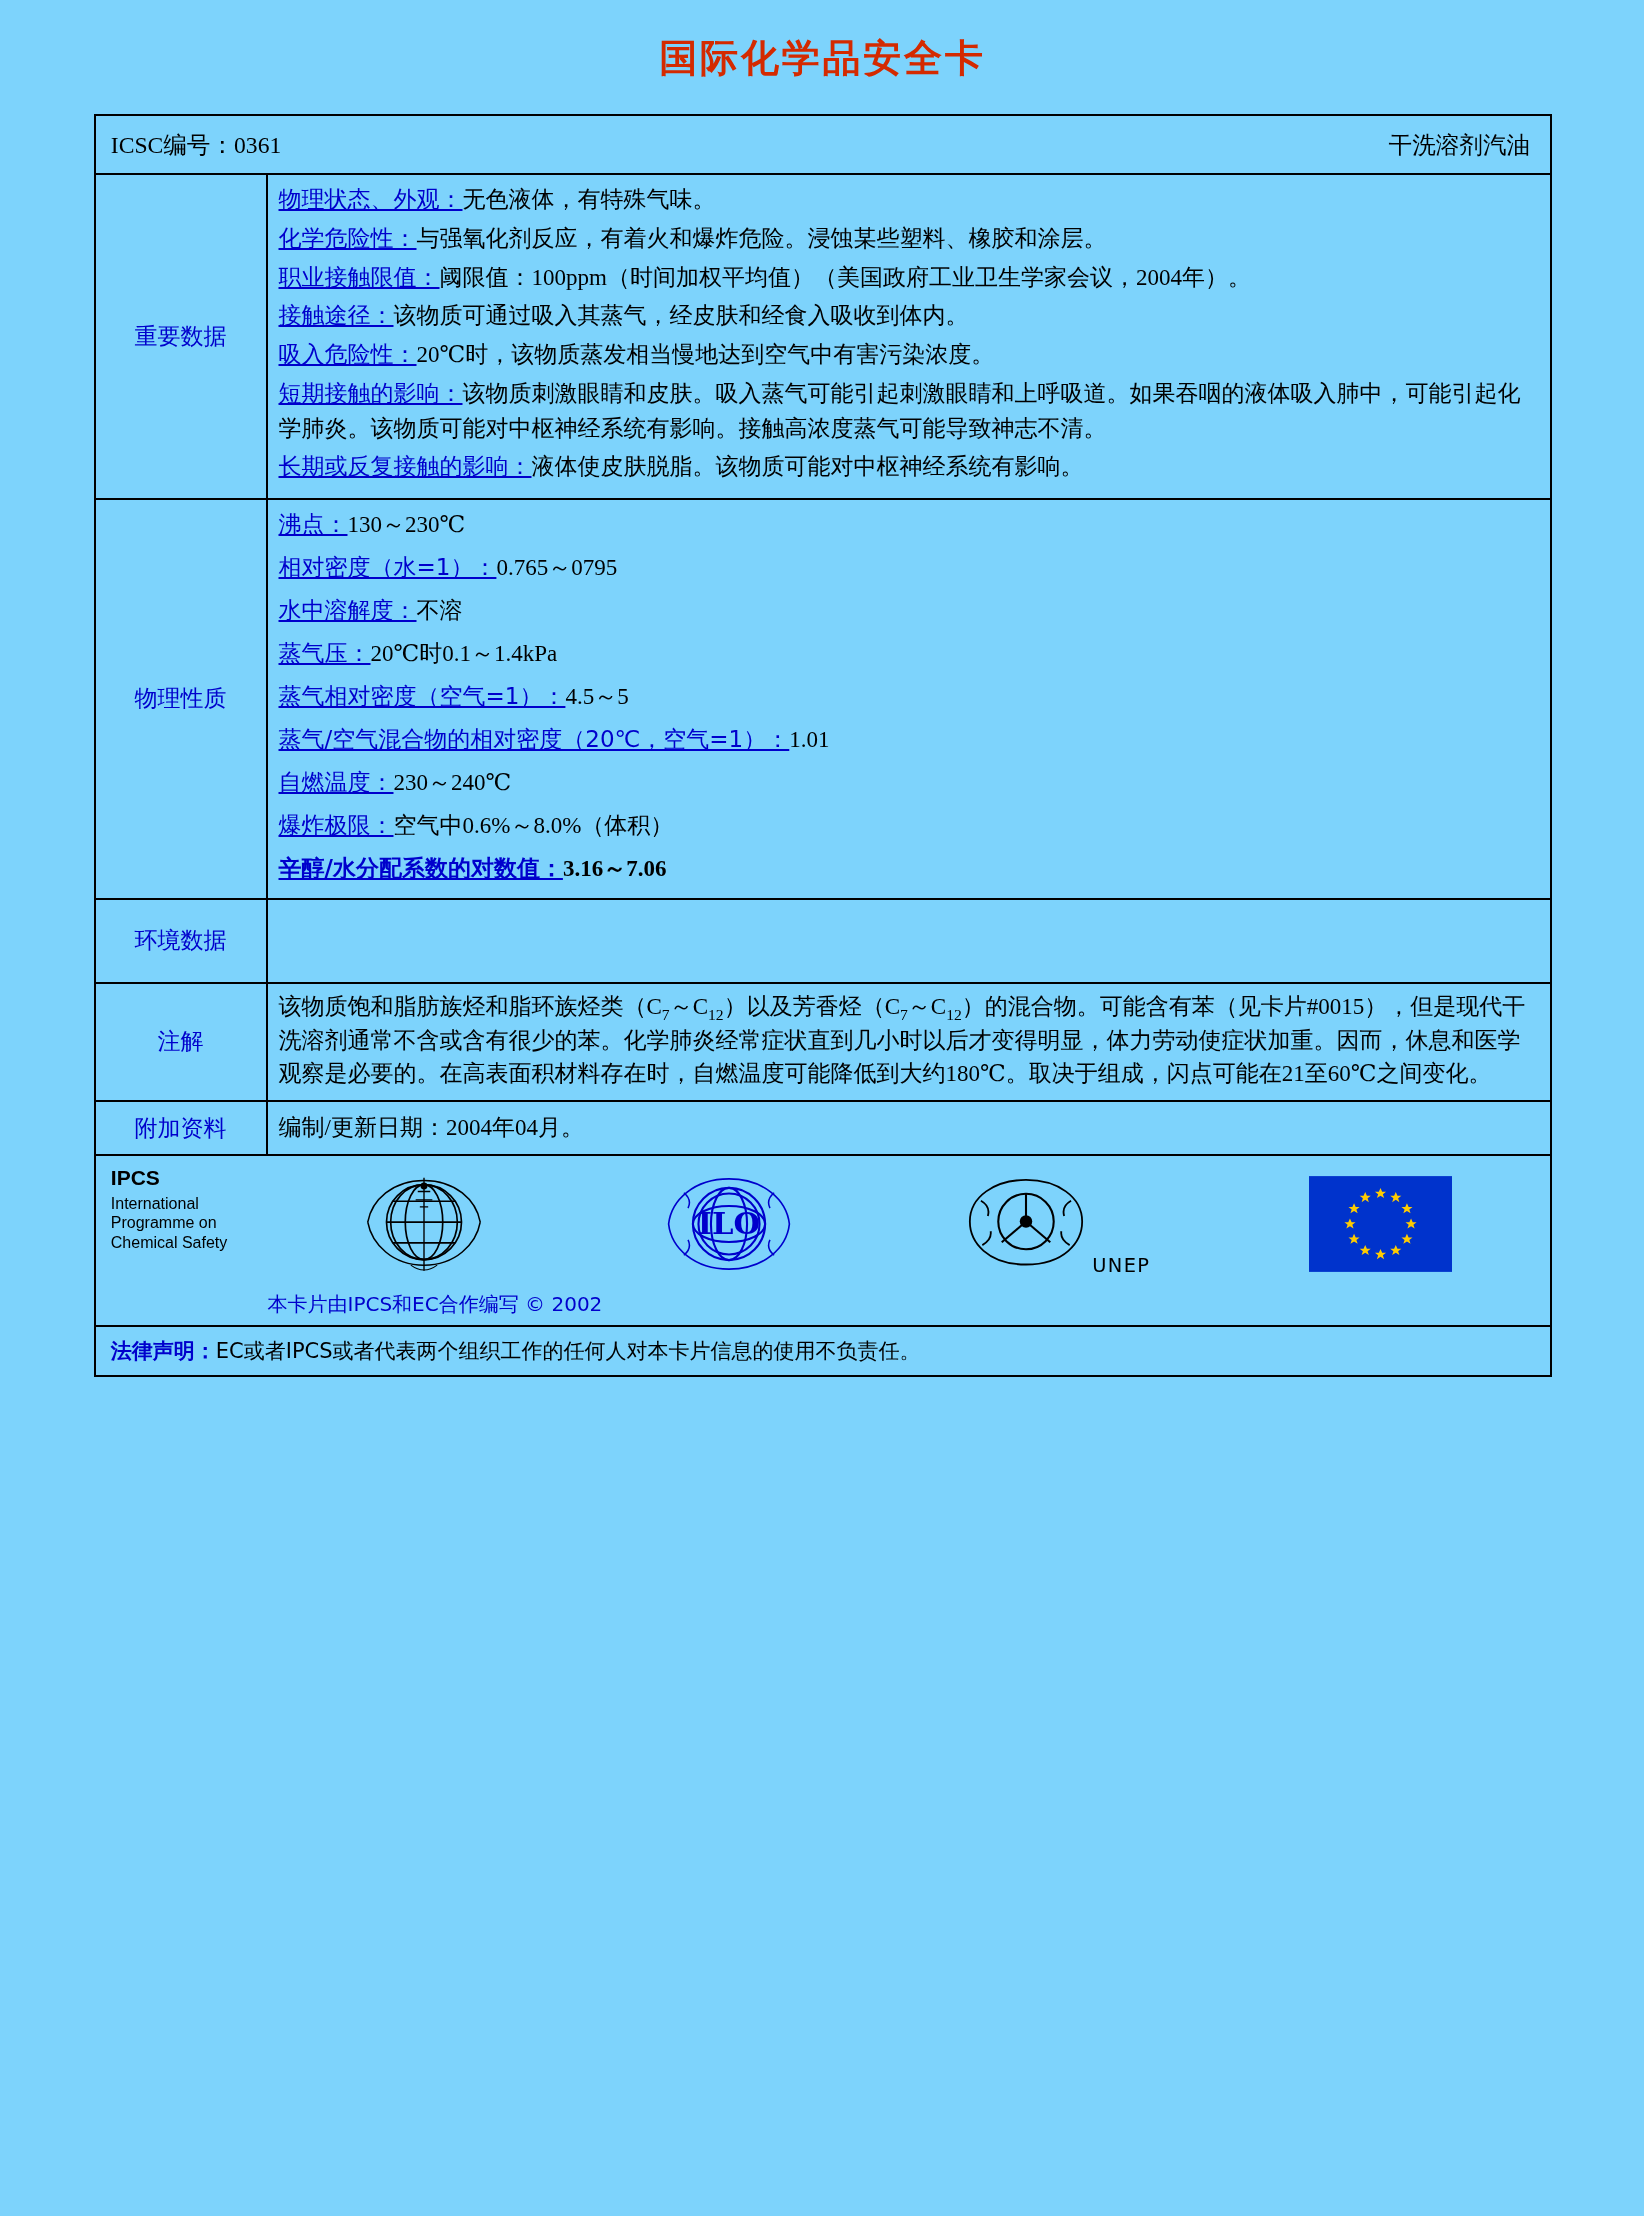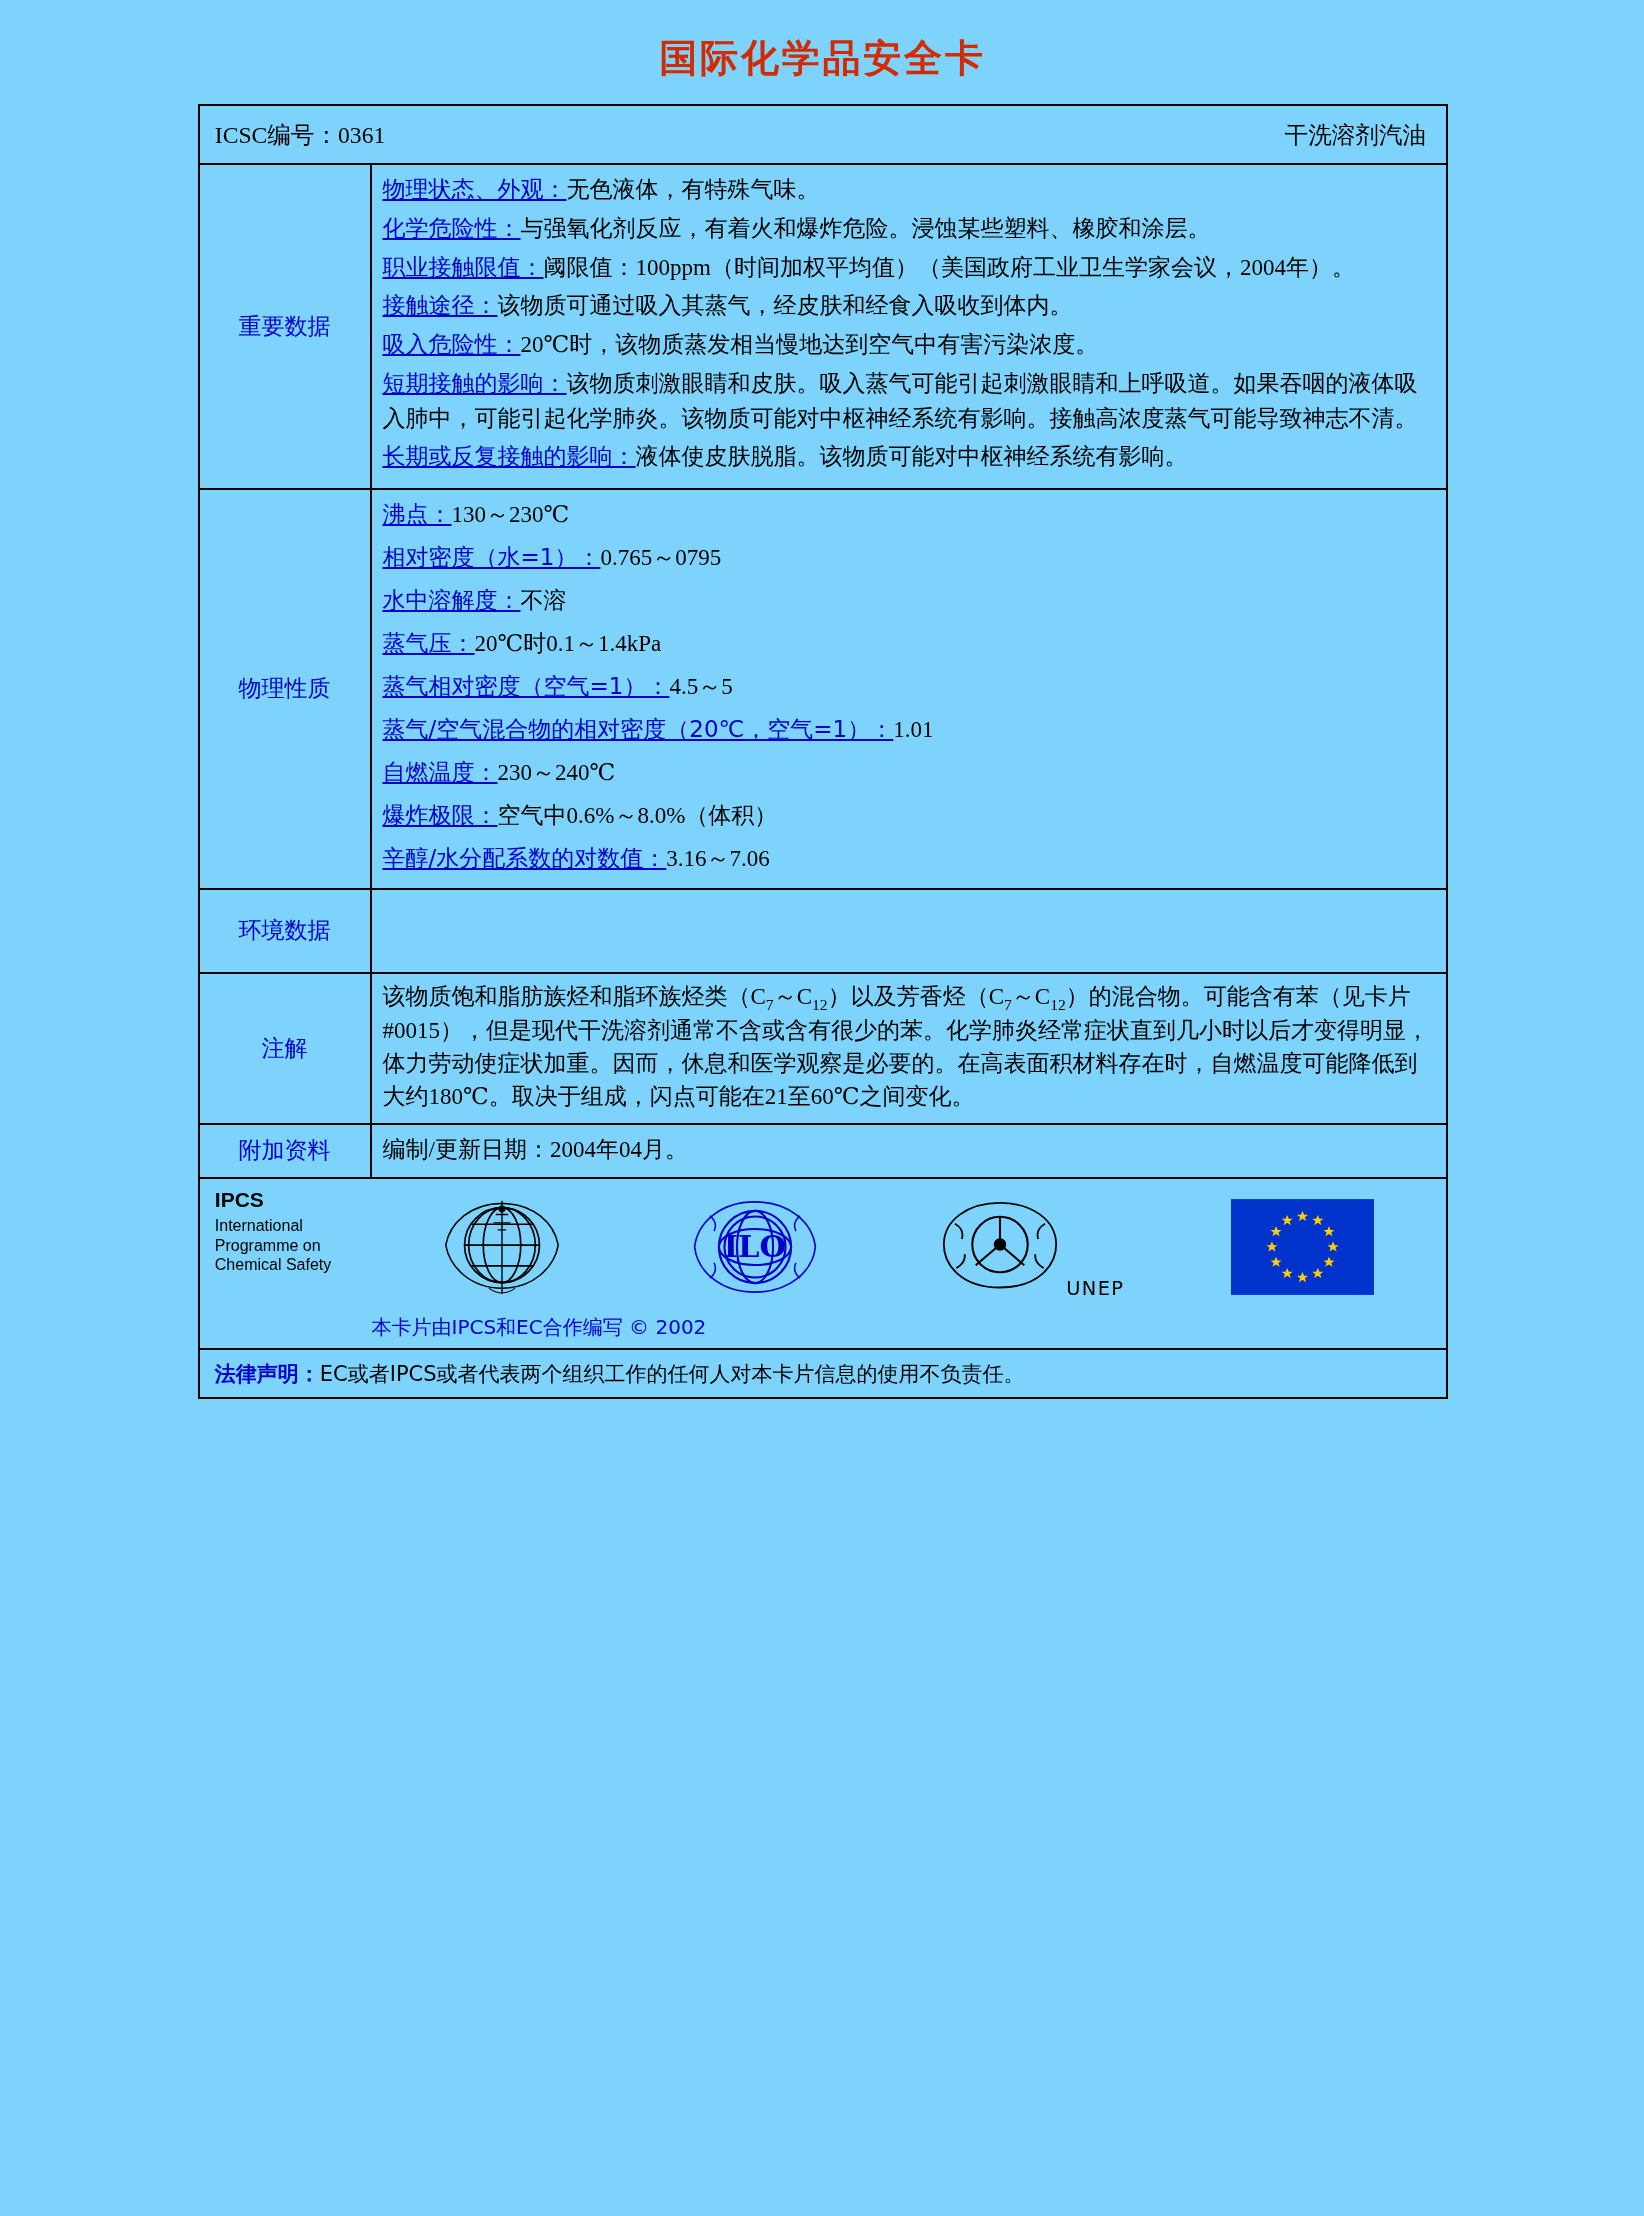--- a/index.html
+++ b/index.html
@@ -23,22 +23,22 @@
     text-align: center;
     color: #d42a00;
     font-family: "DejaVu Sans", "Liberation Sans", sans-serif;
     font-weight: bold;
     font-size: 38px;
     letter-spacing: 2.8px;
     padding-top: 33px;
     padding-bottom: 18px;
   }
   .card {
-    margin: 2px auto;
-    width: 1250px;
+    margin: 12px auto;
+    width: 1458px;
     border: 2.1px solid #000;
     box-sizing: border-box;
   }
   .hdr-row {
     display: flex;
     border-bottom: 2.1px solid #000;
     height: 57px;
     align-items: center;
   }
   .hdr-left {
@@ -90,20 +90,21 @@
     font-family: "DejaVu Sans", "Liberation Sans", sans-serif;
   }
   .u {
     text-decoration: underline;
   }
   .props .cell p {
     margin: 0 0 7px 0;
   }
   .props .cell p:last-child {
     margin-bottom: 1.4px;
+    font-weight: bold;
   }
   .env .cell {
     min-height: 82px;
   }
   .notes .cell {
     line-height: 1.42;
   }
   .notes .cell p {
     margin: 0;
   }

